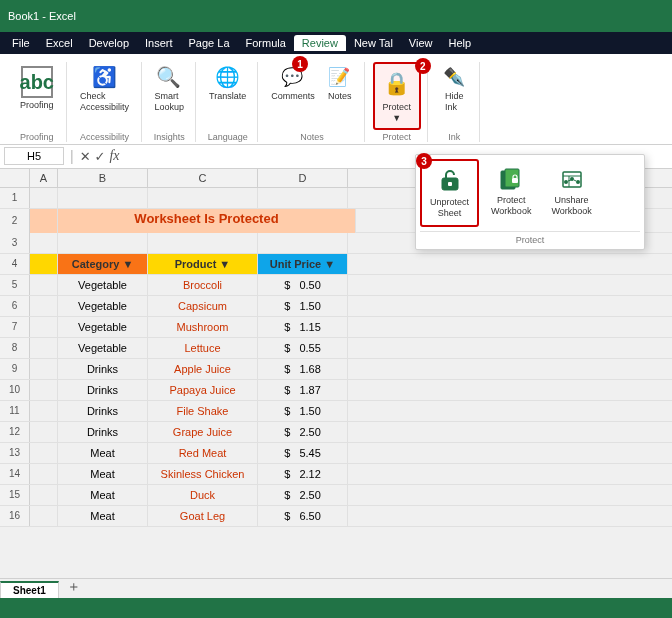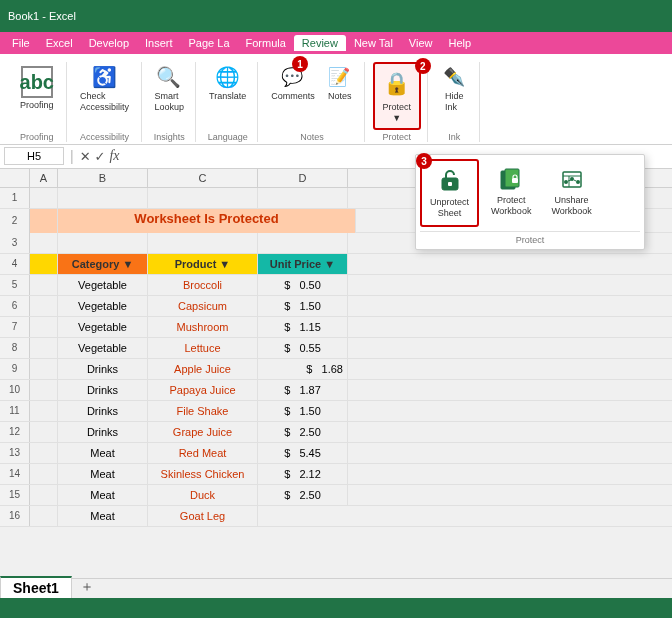--- a/index.html
+++ b/index.html
@@ -2,21 +2,21 @@
 <html><head>
   <meta charset="utf-8">
   <style>
     * { box-sizing: border-box; margin: 0; padding: 0; }
     body { font-family: 'Segoe UI', Arial, sans-serif; font-size: 11px; background: #f0f0f0; width: 672px; height: 618px; overflow: hidden; }
 
     
     .title-bar { background: #217346; height: 22px; display: flex; align-items: center; padding: 16px 8px; color: white; font-size: 11px; }
 
     
-    .menu-bar { background: #ec4899; height: 22px; display: flex; align-items: center; padding: 0 4px; }
+    .menu-bar { background: #0f172a; height: 22px; display: flex; align-items: center; padding: 0 4px; }
     .menu-item { color: white; font-size: 11px; padding: 2px 8px; cursor: pointer; border-radius: 2px; }
     .menu-item.active-tab { background: white; color: #217346; border-radius: 3px 3px 0 0; }
 
     
     .ribbon { background: white; border-bottom: 1px solid #d0d0d0; padding: 4px 8px 0 8px; }
 
     .ribbon-content { display: flex; align-items: stretch; padding: 4px 0 2px 0; gap: 2px; }
     .ribbon-group { display: flex; flex-direction: column; align-items: center; border-right: 1px solid #e0e0e0; padding: 0 6px; min-width: 50px; }
     .ribbon-group-label { font-size: 9px; color: #777; margin-top: auto; padding-top: 2px; text-align: center; }
     .ribbon-group-items { display: flex; align-items: flex-start; gap: 2px; flex: 1; }
@@ -71,21 +71,21 @@
     .scroll-area { overflow-y: auto; overflow-x: hidden; }
 
     
     .watermark { position: absolute; bottom: 12px; right: 30px; opacity: 0.18; font-size: 15px; font-weight: bold; color: #217346; transform: rotate(-15deg); pointer-events: none; }
 
     
     .status-bar { background: #217346; height: 20px; display: flex; align-items: center; padding: 0 8px; color: white; font-size: 10px; position: absolute; bottom: 0; width: 672px; }
 
     
     .sheet-tabs { background: #f0f0f0; height: 20px; display: flex; align-items: flex-end; border-top: 1px solid #d0d0d0; position: absolute; bottom: 20px; width: 672px; }
-    .sheet-tab { padding: 2px 12px; font-size: 14px; background: white; border: 1px solid #d0d0d0; border-bottom: none; margin-right: 2px; cursor: pointer; }
+    .sheet-tab { padding: 2px 12px; font-size: 10px; background: white; border: 1px solid #d0d0d0; border-bottom: none; margin-right: 2px; cursor: pointer; }
     .sheet-tab.active { border-top: 2px solid #217346; font-weight: bold; }
 
     
     .ribbon-area { position: relative; }
   </style>
 </head>
 <body>
 
 <div class="title-bar">
   <span>Book1 - Excel</span>
@@ -275,21 +275,21 @@
       <div class="cell" style="width:90px;"></div>
       <div class="cell" style="width:110px;"></div>
       <div class="cell" style="width:90px;"></div>
     </div>
 
     <div class="row table-header-row">
       <div class="row-num">4</div>
       <div class="cell" style="width:28px;background:#ffd700;"></div>
       <div class="cell" style="width:90px;background:#f97316;font-weight:bold;">Category ▼</div>
       <div class="cell" style="width:110px;background:#ffd700;font-weight:bold;">Product ▼</div>
-      <div class="cell" style="width:90px;background:#14b8a6;font-weight:bold;">Unit Price ▼</div>
+      <div class="cell" style="width:90px;background:#0ea5e9;font-weight:bold;">Unit Price ▼</div>
     </div>
 
     <div class="row">
         <div class="row-num">5</div>
         <div class="cell" style="width:28px;"></div>
         <div class="cell" style="width:90px;">Vegetable</div>
         <div class="cell" style="width:110px;color:#cc3300;">Broccoli</div>
         <div class="cell" style="width:90px;">$&nbsp;&nbsp;&nbsp;0.50</div>
       </div>
     <div class="row">
@@ -311,21 +311,21 @@
         <div class="cell" style="width:28px;"></div>
         <div class="cell" style="width:90px;">Vegetable</div>
         <div class="cell" style="width:110px;color:#cc3300;">Lettuce</div>
         <div class="cell" style="width:90px;">$&nbsp;&nbsp;&nbsp;0.55</div>
       </div>
     <div class="row">
         <div class="row-num">9</div>
         <div class="cell" style="width:28px;"></div>
         <div class="cell" style="width:90px;">Drinks</div>
         <div class="cell" style="width:110px;color:#cc3300;">Apple Juice</div>
-        <div class="cell" style="width:90px;text-align:right;">$&nbsp;&nbsp;&nbsp;1.68</div>
+        <div class="cell" style="width:90px;">$&nbsp;&nbsp;&nbsp;1.68</div>
       </div>
     <div class="row">
         <div class="row-num">10</div>
         <div class="cell" style="width:28px;"></div>
         <div class="cell" style="width:90px;">Drinks</div>
         <div class="cell" style="width:110px;color:#cc3300;">Papaya Juice</div>
         <div class="cell" style="width:90px;">$&nbsp;&nbsp;&nbsp;1.87</div>
       </div>
     <div class="row">
         <div class="row-num">11</div>
@@ -360,20 +360,21 @@
         <div class="cell" style="width:28px;"></div>
         <div class="cell" style="width:90px;">Meat</div>
         <div class="cell" style="width:110px;color:#cc3300;">Duck</div>
         <div class="cell" style="width:90px;">$&nbsp;&nbsp;&nbsp;2.50</div>
       </div>
     <div class="row">
         <div class="row-num">16</div>
         <div class="cell" style="width:28px;"></div>
         <div class="cell" style="width:90px;">Meat</div>
         <div class="cell" style="width:110px;color:#cc3300;">Goat Leg</div>
+        <div class="cell" style="width:90px;">$&nbsp;&nbsp;&nbsp;6.50</div>
       </div>
 
   </div>
 
   <div class="watermark">exceldemy</div>
 </div>
 
 <div class="sheet-tabs">
   <div class="sheet-tab active">Sheet1</div>
   <span style="padding:2px 6px;font-size:14px;cursor:pointer;color:#555;">＋</span>

